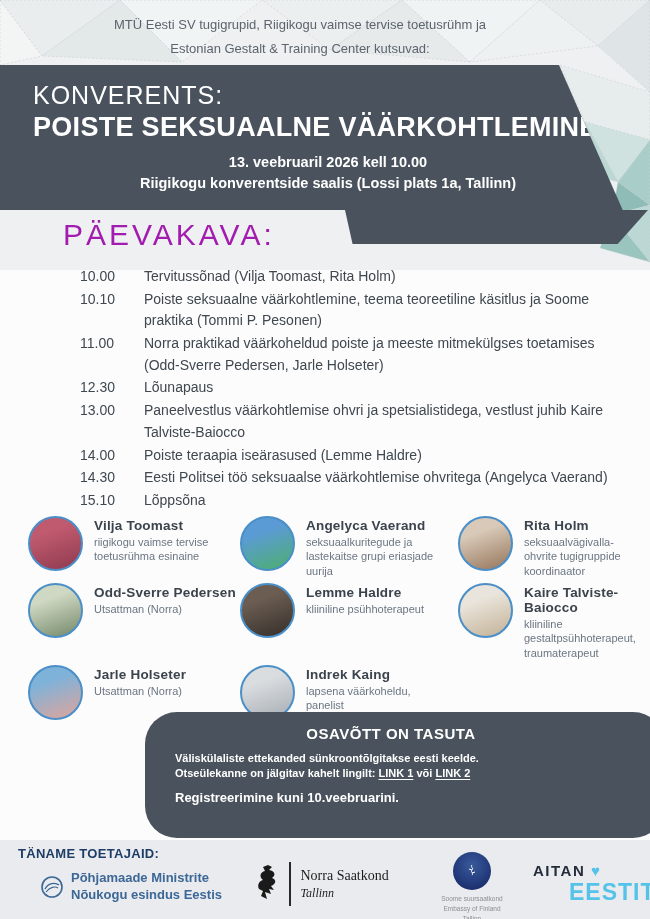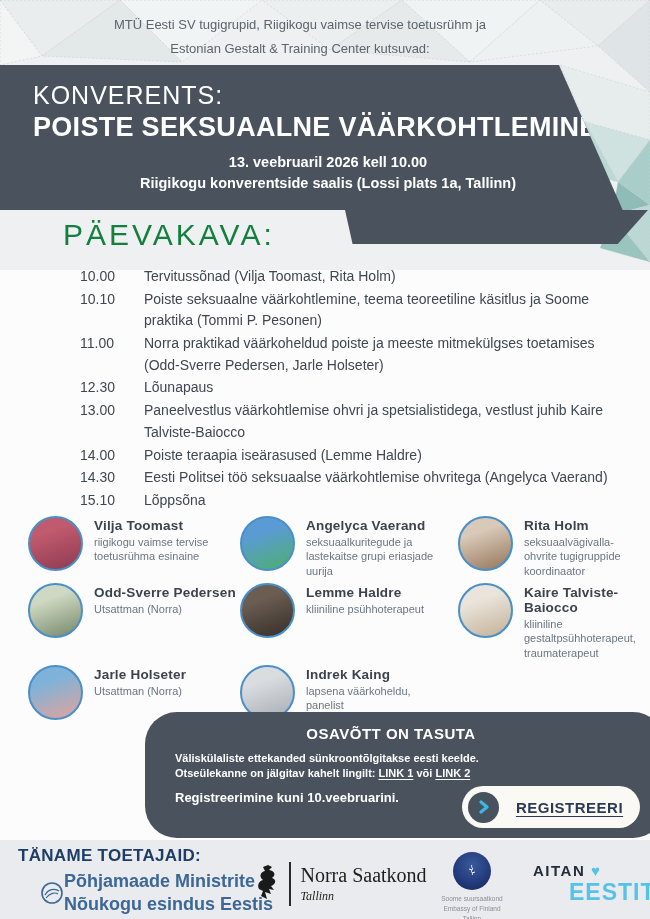--- a/index.html
+++ b/index.html
@@ -19,21 +19,21 @@
             background:#4a535d; clip-path:polygon(0 0, 86% 0, 95.8% 100%, 0 100%);
             padding:16px 0 0 33px; color:#ffffff; }
   .banner-kicker { font-size:25px; font-weight:400; letter-spacing:1px; }
   .banner-title  { font-size:27px; font-weight:bold; letter-spacing:.3px; margin-top:2px; }
   .banner-center { width:590px; text-align:center; margin-top:9px; font-weight:bold; font-size:14.5px; line-height:1.45; }
   .banner-tail { position:absolute; top:210px; left:345px; width:303px; height:34px; z-index:1;
                  background:#4a535d; clip-path:polygon(0 0, 100% 0, 90% 100%, 2.5% 100%); }
 
   
   .agenda { position:absolute; top:218px; left:0; width:650px; z-index:2; }
-  .agenda-heading { margin-left:63px; font-size:30px; font-weight:400; letter-spacing:3px; color:#15803d; }
+  .agenda-heading { margin-left:63px; font-size:30px; font-weight:400; letter-spacing:3px; color:#a21caf; }
   .agenda-list { margin:14px 0 0 80px; width:540px; }
   .agenda-row { display:flex; margin-bottom:1px; color:#3f474f; font-size:14px; line-height:1.55; }
   .agenda-time { width:40px; flex:none; }
   .agenda-text { margin-left:24px; width:470px; }
 
   
   .speakers { position:absolute; top:516px; left:28px; width:615px; z-index:2;
               display:grid; grid-template-columns:212px 218px 185px; row-gap:5px; }
   .speaker { display:flex; align-items:flex-start; min-height:62px; }
   .avatar { width:55px; height:55px; flex:none; border-radius:50%; border:2px solid #4a8fc7; }
@@ -54,27 +54,27 @@
                   background:#fbf9f4; border:none; border-radius:22px; cursor:pointer;
                   display:flex; align-items:center; }
   .register-circle { width:31px; height:31px; flex:none; margin-left:6px; border-radius:50%;
                      background:#48525c; display:flex; align-items:center; justify-content:center; }
   .register-label { flex:1; text-align:center; font-size:15px; font-weight:bold; color:#2c3b52;
                     text-decoration:underline; text-underline-offset:3px; letter-spacing:.5px;
                     font-family:"Liberation Sans", sans-serif; }
 
   
   .footer { position:absolute; top:840px; left:0; width:650px; height:79px; background:#e9ebee; z-index:2; }
-  .footer-heading { position:absolute; top:6px; left:18px; font-size:17px; font-weight:bold;
+  .footer-heading { position:absolute; top:6px; left:18px; font-size:13px; font-weight:bold;
                     color:#1d3d66; letter-spacing:.3px; }
   .sponsor-nordic { position:absolute; top:30px; left:40px; display:flex; align-items:center; }
-  .nordic-text { font-size:18px; font-weight:bold; color:#3c6796; line-height:1.3; }
+  .nordic-text { margin-left:7px; font-size:13px; font-weight:bold; color:#3c6796; line-height:1.3; }
   .sponsor-norway { position:absolute; top:22px; left:255px; display:flex; align-items:center; }
   .norway-divider { width:1.5px; height:44px; background:#2a2a2a; margin:0 10px 0 8px; }
-  .norway-name { font-size:20px; color:#1d1d1b; font-family:"Liberation Serif", serif; }
+  .norway-name { font-size:14px; color:#1d1d1b; font-family:"Liberation Serif", serif; }
   .norway-city { font-size:12px; font-style:italic; color:#1d1d1b; margin-top:2px; font-family:"Liberation Serif", serif; }
   .sponsor-finland { position:absolute; top:12px; left:432px; width:80px; text-align:center; }
   .finland-circle { width:38px; height:38px; margin:0 auto; border-radius:50%;
                     background:radial-gradient(circle at 50% 35%, #3a5a9a 0%, #243c7e 55%, #13235a 100%);
                     display:flex; align-items:center; justify-content:center; }
   .finland-text { margin-top:4px; font-size:6.5px; color:#8a8f96; line-height:1.5; }
   .sponsor-aitan { position:absolute; top:22px; left:533px; }
   .aitan-line1 { font-size:15px; font-weight:bold; color:#232c38; letter-spacing:1.5px; }
   .aitan-heart { color:#55c2e9; font-size:15px; }
   .aitan-line2 { font-size:23px; font-weight:bold; color:#55c2e9; letter-spacing:1px; margin-top:0px;margin-left:36px; }
@@ -224,28 +224,20 @@
     <div class="info-lines">
       <div>Väliskülaliste ettekanded sünkroontõlgitakse eesti keelde.</div>
       <div>
         <span>Otseülekanne on jälgitav kahelt lingilt: </span>
         <span class="info-link">LINK 1</span><span> või </span><span class="info-link">LINK 2</span>
       </div>
     </div>
     <div class="info-row">
       <div class="info-deadline">Registreerimine kuni 10.veebruarini.</div>
     </div>
-    <button class="register-btn">
-      <span class="register-circle">
-        <svg width="14" height="14" viewBox="0 0 14 14">
-          <polyline points="4,2 10,7 4,12" fill="none" stroke="#3bb7e6" stroke-width="3.2" stroke-linecap="round" stroke-linejoin="round"></polyline>
-        </svg>
-      </span>
-      <span class="register-label">REGISTREERI</span>
-    </button>
   </div>
 
   <div class="footer">
     <div class="footer-heading">TÄNAME TOETAJAID:</div>
 
     <div class="sponsor-nordic">
       <svg width="24" height="24" viewBox="0 0 24 24">
         <circle cx="12" cy="12" r="10" fill="none" stroke="#3c6796" stroke-width="1.6"></circle>
         <path d="M5 14 C8 8, 15 7, 19 10" fill="none" stroke="#3c6796" stroke-width="1.4"></path>
         <path d="M6 17 C10 12, 15 11, 18 13" fill="none" stroke="#3c6796" stroke-width="1.2"></path>

